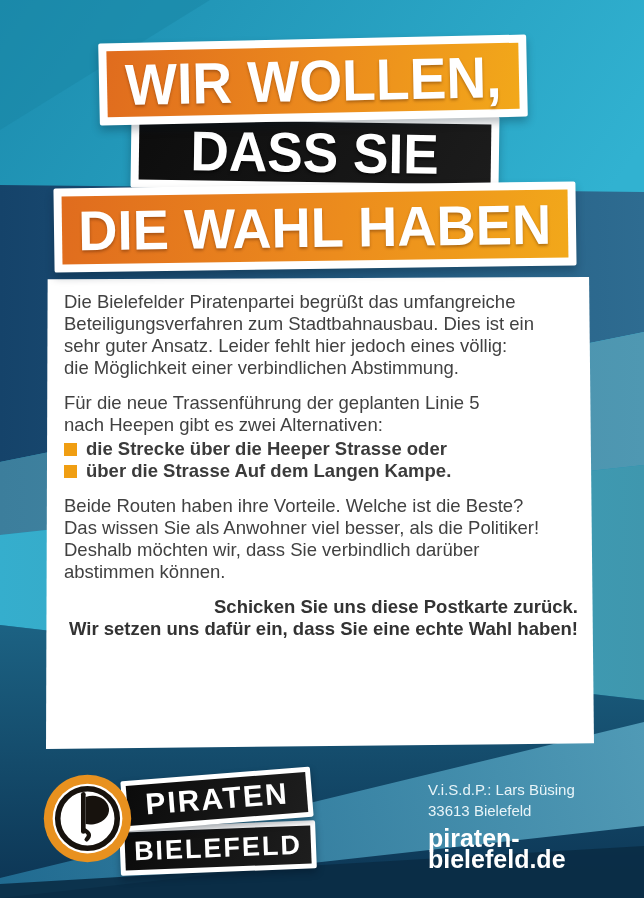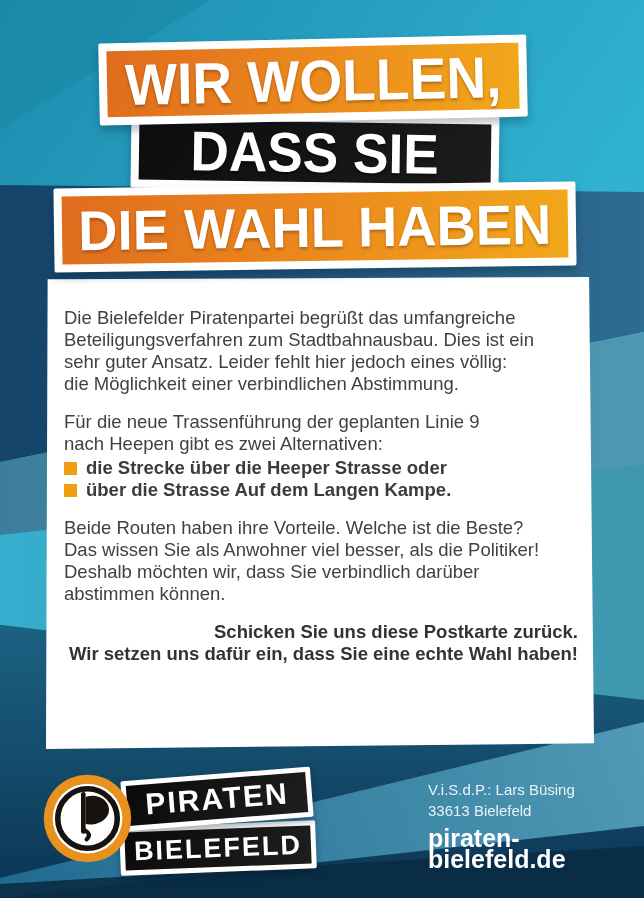--- a/index.html
+++ b/index.html
@@ -27,21 +27,21 @@
   .b3{left:54px;top:185px;transform:rotate(-.8deg);z-index:5;}
   .b3 .banner-inner{width:506px;height:68px;font-size:56px;}
   .b3 .txt{transform:scaleX(.97);}
 
   
   .panel{position:absolute;left:46px;top:277px;width:548px;height:472px;
          background:#fff;z-index:2;
          clip-path:polygon(0.3% 0.5%,99.1% 0%,100% 98.8%,0% 100%);
          box-sizing:border-box;padding:14px 16px 0 18px;
          color:#414141;font-size:18.5px;line-height:22px;}
-  .panel p{margin:16px 0 13px 0;white-space:pre-line;}
+  .panel p{margin:0 0 13px 0;white-space:pre-line;}
   .panel .intro{margin-bottom:2px;}
   .bullets{margin:0 0 13px 0;text-align:right;}
   .bullet-row{display:flex;align-items:flex-start;font-weight:700;color:#3b3b3b;}
   .bullet-sq{flex:0 0 13px;width:13px;height:13px;background:#f09e12;margin:5px 9px 0 0;}
   .cta{font-weight:700;color:#333;text-align:right;}
 
   
   .logo{position:absolute;left:41px;top:772px;width:93px;height:93px;z-index:9;}
   .fbanner{position:absolute;background:#fff;padding:5px;border-radius:2px;
            box-shadow:0 4px 7px rgba(0,15,30,.35);}
@@ -113,21 +113,21 @@
     <div class="banner-inner orange">
       <span class="txt">DIE WAHL HABEN</span>
     </div>
   </div>
 
   <div class="panel">
     <p>Die Bielefelder Piratenpartei begrüßt das umfangreiche
 Beteiligungsverfahren zum Stadtbahnausbau. Dies ist ein
 sehr guter Ansatz. Leider fehlt hier jedoch eines völlig:
 die Möglichkeit einer verbindlichen Abstimmung.</p>
-    <p class="intro">Für die neue Trassenführung der geplanten Linie 9
+    <p class="intro">Für die neue Trassenführung der geplanten Linie 5
 nach Heepen gibt es zwei Alternativen:</p>
     <div class="bullets">
       <div class="bullet-row">
         <span class="bullet-sq"></span>
         <span>die Strecke über die Heeper Strasse oder</span>
       </div>
       <div class="bullet-row">
         <span class="bullet-sq"></span>
         <span>über die Strasse Auf dem Langen Kampe.</span>
       </div>

